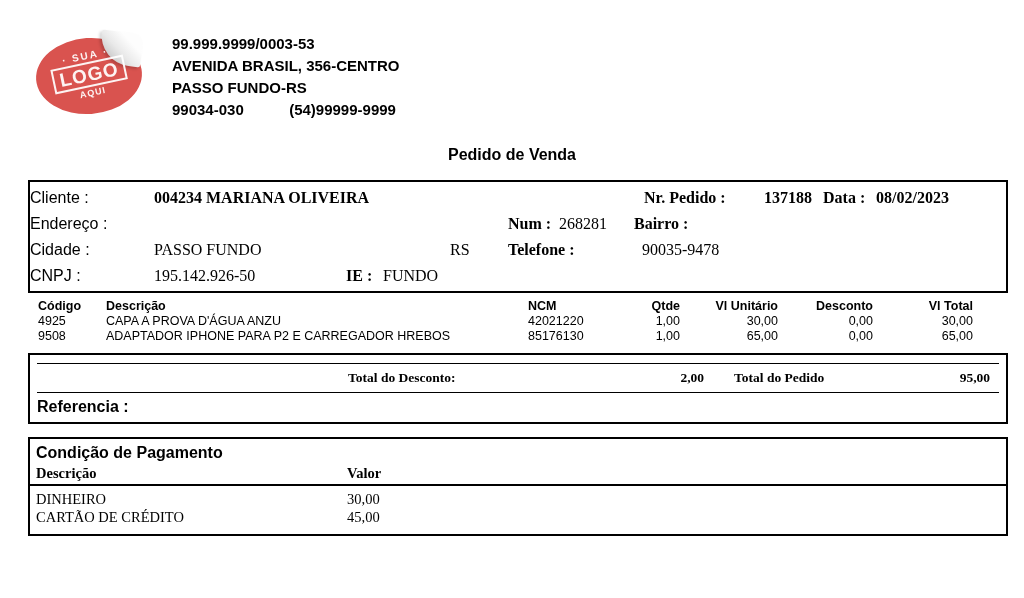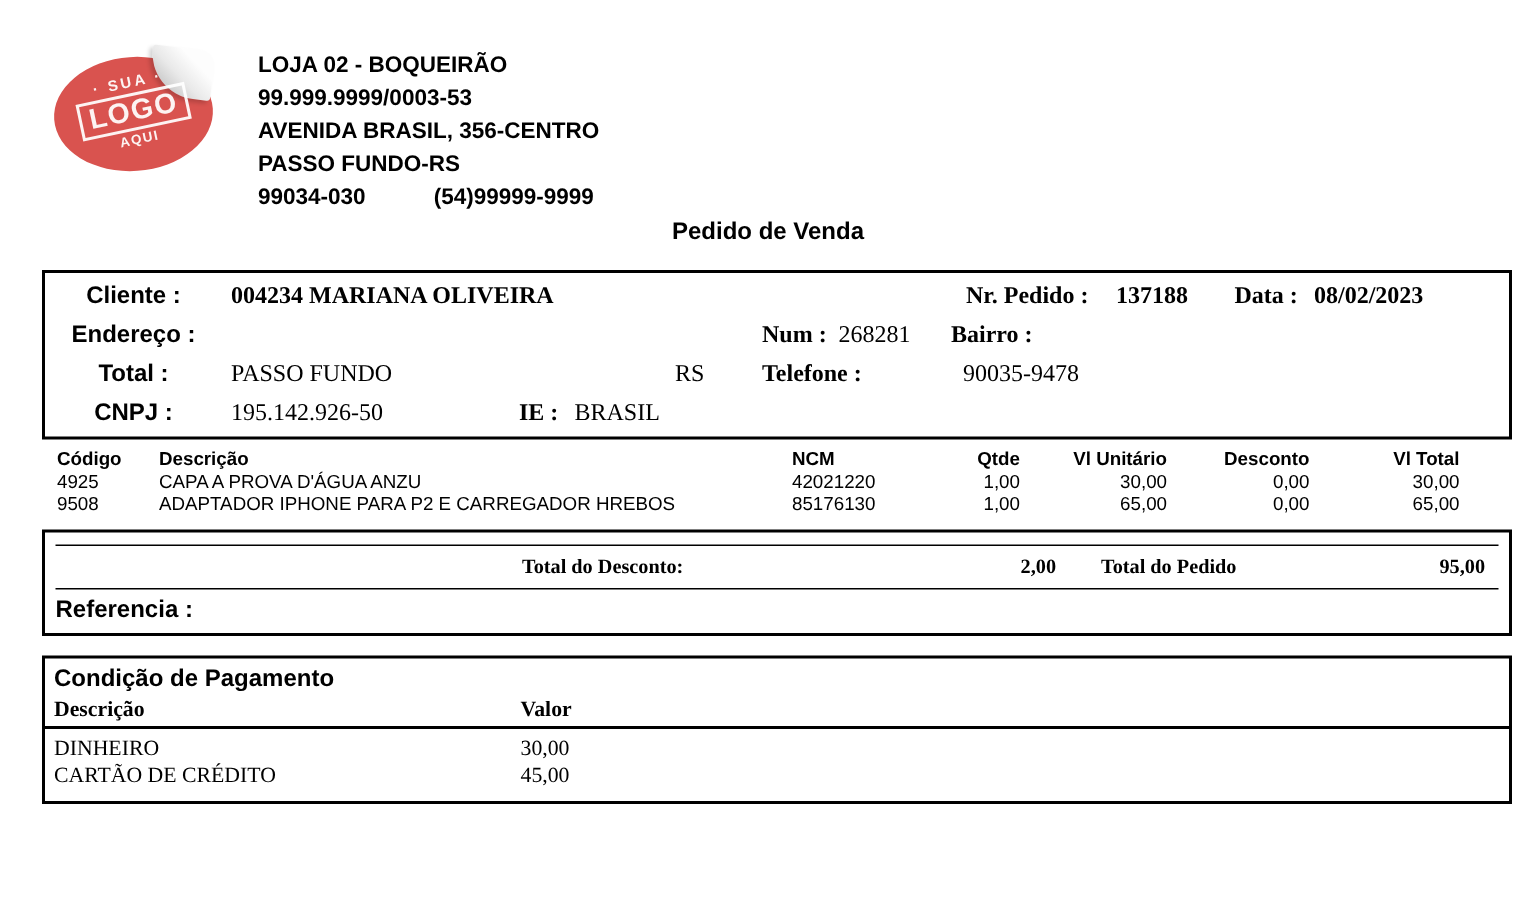--- a/index.html
+++ b/index.html
@@ -29,21 +29,21 @@
   .store-zip { display:inline-block; width:113px; }
 
   .doc-title { position:absolute; top:146px; left:0; width:100%; text-align:center;
     font-weight:bold; font-size:16px; }
 
   
   .client-box { position:absolute; left:28px; top:180px; width:980px; height:113px;
     border:2px solid #000; box-sizing:border-box; font-size:16px; }
   .c-row { position:relative; height:26px; line-height:26px; white-space:nowrap; }
   .c-row.first { margin-top:3px; }
-  .c-label { position:absolute; left:0; width:118px; text-align:center; font-weight:bold; }
+  .c-label { position:absolute; left:0; width:118px; text-align:left; font-weight:normal; }
   .abs { position:absolute;font-family:Liberation Serif, serif; }
   .b { font-weight:bold; }
 
   
   .items { position:absolute; left:28px; top:299px; width:980px; }
   .items table { width:100%; border-collapse:collapse; font-size:12.5px; line-height:15px; }
   .items th, .items td { padding:0; font-weight:normal; white-space:nowrap; }
   .items th { font-weight:bold; }
   .col-codigo { width:68px; text-align:left; padding-left:10px !important; }
   .col-desc   { text-align:left; }
@@ -85,59 +85,58 @@
     <div class="logo-circle"></div>
     <div class="logo-peel"></div>
     <div class="stamp">
       <div class="stamp-sua">· SUA ·</div>
       <div><span class="stamp-logo">LOGO</span></div>
       <div class="stamp-aqui">AQUI</div>
     </div>
   </div>
 
   <div class="store-info">
-    <div>LOJA 02 - BOQUEIRÃO</div>
     <div>99.999.9999/0003-53</div>
     <div>AVENIDA BRASIL, 356-CENTRO</div>
     <div>PASSO FUNDO-RS</div>
     <div>
       <span class="store-zip">99034-030</span>
       <span>(54)99999-9999</span>
     </div>
   </div>
 
   <div class="doc-title">Pedido de Venda</div>
 
   <div class="client-box">
     <div class="c-row first">
       <span class="c-label">Cliente :</span>
       <span class="abs b" style="left:124px">004234  MARIANA OLIVEIRA</span>
       <span class="abs b" style="left:614px">Nr. Pedido :</span>
-      <span class="abs b" style="left:714px">137188</span>
+      <span class="abs b" style="left:734px">137188</span>
       <span class="abs b" style="left:793px">Data :</span>
       <span class="abs b" style="left:846px">08/02/2023</span>
     </div>
     <div class="c-row">
       <span class="c-label">Endereço :</span>
       <span class="abs b" style="left:478px">Num :</span>
       <span class="abs" style="left:529px">268281</span>
       <span class="abs b" style="left:604px">Bairro :</span>
     </div>
     <div class="c-row">
-      <span class="c-label">Total :</span>
+      <span class="c-label">Cidade :</span>
       <span class="abs" style="left:124px">PASSO FUNDO</span>
       <span class="abs" style="left:420px">RS</span>
       <span class="abs b" style="left:478px">Telefone :</span>
       <span class="abs" style="left:612px">90035-9478</span>
     </div>
     <div class="c-row">
       <span class="c-label">CNPJ :</span>
       <span class="abs" style="left:124px">195.142.926-50</span>
       <span class="abs b" style="left:316px">IE :</span>
-      <span class="abs" style="left:353px">BRASIL</span>
+      <span class="abs" style="left:353px">FUNDO</span>
     </div>
   </div>
 
   <div class="items">
     <table>
       <thead>
         <tr>
           <th class="col-codigo">Código</th>
           <th class="col-desc">Descrição</th>
           <th class="col-ncm">NCM</th>

